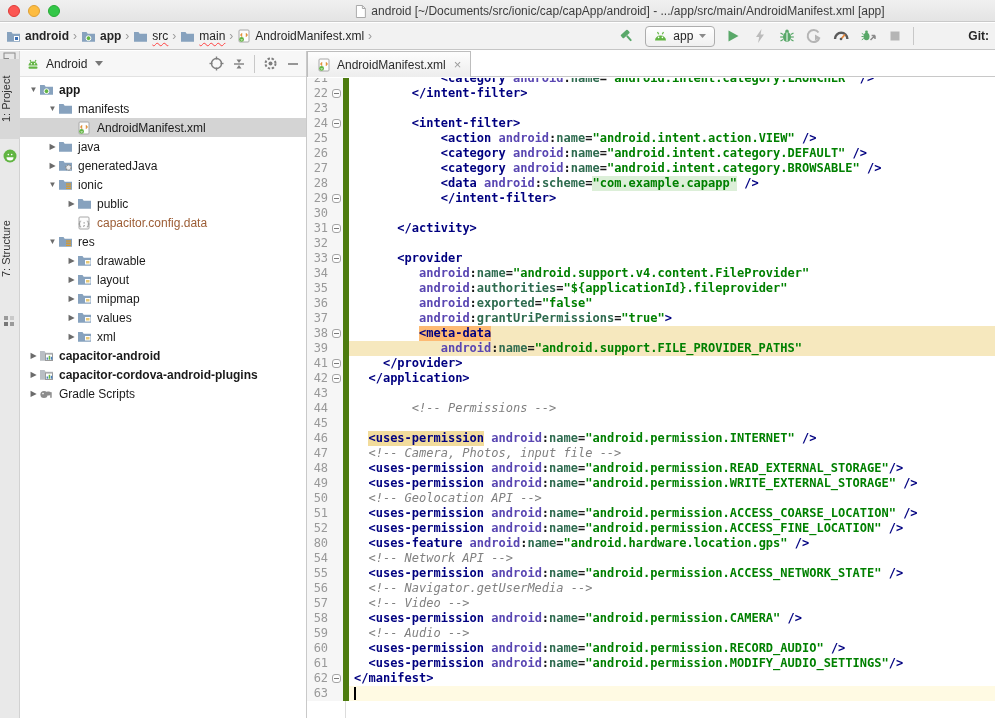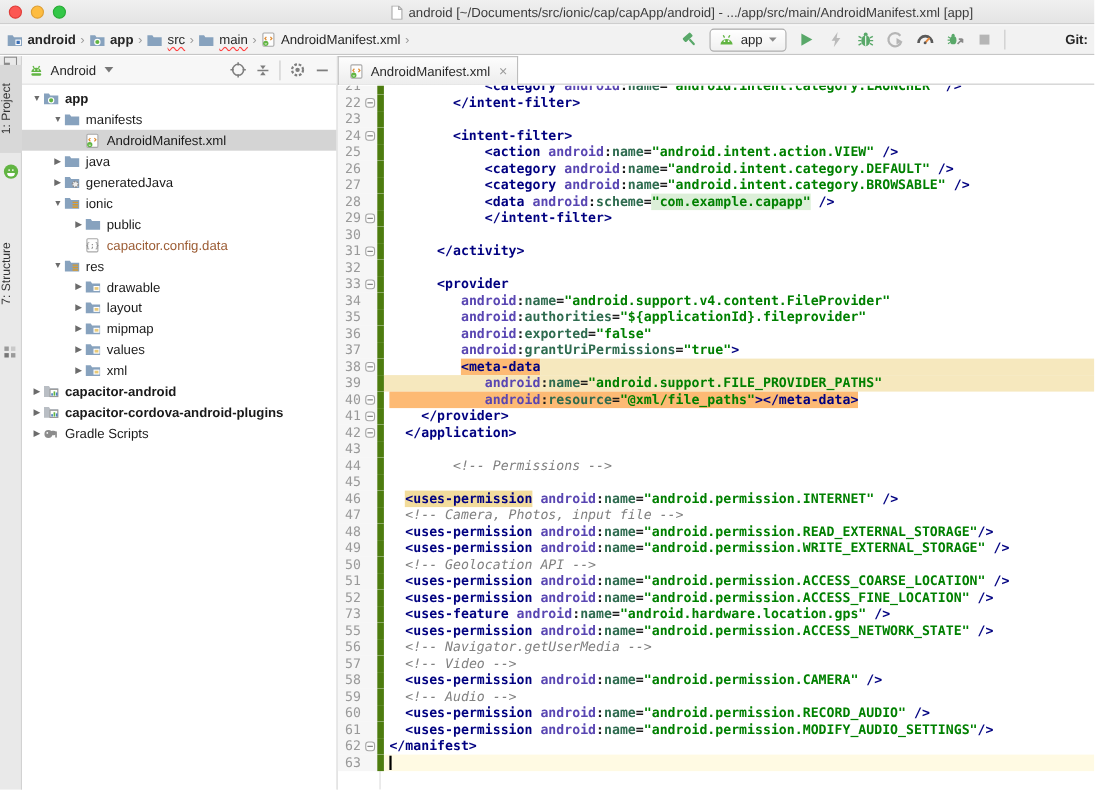--- a/index.html
+++ b/index.html
@@ -709,29 +709,20 @@
             </div>
             <div class="crow sel-full ">
               <span class="gut">
                 <span class="lnum">39</span>
                 <span class="foldbox"></span>
               </span>
               <span class="codeln"><span>            </span><span class="p">android</span><span class="n">:</span><span class="a">name</span><span class="n">=</span><span class="v">"android.support.FILE_PROVIDER_PATHS"</span></span>
             </div>
             <div class="crow  ">
               <span class="gut">
-                <span class="lnum">40</span>
-                <span class="foldbox">
-                  <span class="foldico"></span>
-                </span>
-              </span>
-              <span class="codeln"><span class="selseg">            <span class="p">android</span><span class="n">:</span><span class="a">resource</span><span class="n">=</span><span class="v">"@xml/file_paths"</span><span class="t">&gt;&lt;/meta-data&gt;</span></span></span>
-            </div>
-            <div class="crow  ">
-              <span class="gut">
                 <span class="lnum">41</span>
                 <span class="foldbox">
                   <span class="foldico"></span>
                 </span>
               </span>
               <span class="codeln"><span>    </span><span class="t">&lt;/provider&gt;</span></span>
             </div>
             <div class="crow  ">
               <span class="gut">
                 <span class="lnum">42</span>
@@ -806,24 +797,31 @@
             </div>
             <div class="crow  ">
               <span class="gut">
                 <span class="lnum">52</span>
                 <span class="foldbox"></span>
               </span>
               <span class="codeln"><span>  </span><span class="t">&lt;uses-permission</span><span class="n"> </span><span class="p">android</span><span class="n">:</span><span class="a">name</span><span class="n">=</span><span class="v">"android.permission.ACCESS_FINE_LOCATION"</span><span class="n"> </span><span class="t">/&gt;</span></span>
             </div>
             <div class="crow  ">
               <span class="gut">
-                <span class="lnum">73</span>
+                <span class="lnum">80</span>
                 <span class="foldbox"></span>
               </span>
               <span class="codeln"><span>  </span><span class="t">&lt;uses-feature</span><span class="n"> </span><span class="p">android</span><span class="n">:</span><span class="a">name</span><span class="n">=</span><span class="v">"android.hardware.location.gps"</span><span class="n"> </span><span class="t">/&gt;</span></span>
+            </div>
+            <div class="crow  ">
+              <span class="gut">
+                <span class="lnum">54</span>
+                <span class="foldbox"></span>
+              </span>
+              <span class="codeln"><span>  </span><span class="c">&lt;!-- Network API --&gt;</span></span>
             </div>
             <div class="crow  ">
               <span class="gut">
                 <span class="lnum">55</span>
                 <span class="foldbox"></span>
               </span>
               <span class="codeln"><span>  </span><span class="t">&lt;uses-permission</span><span class="n"> </span><span class="p">android</span><span class="n">:</span><span class="a">name</span><span class="n">=</span><span class="v">"android.permission.ACCESS_NETWORK_STATE"</span><span class="n"> </span><span class="t">/&gt;</span></span>
             </div>
             <div class="crow  ">
               <span class="gut">

